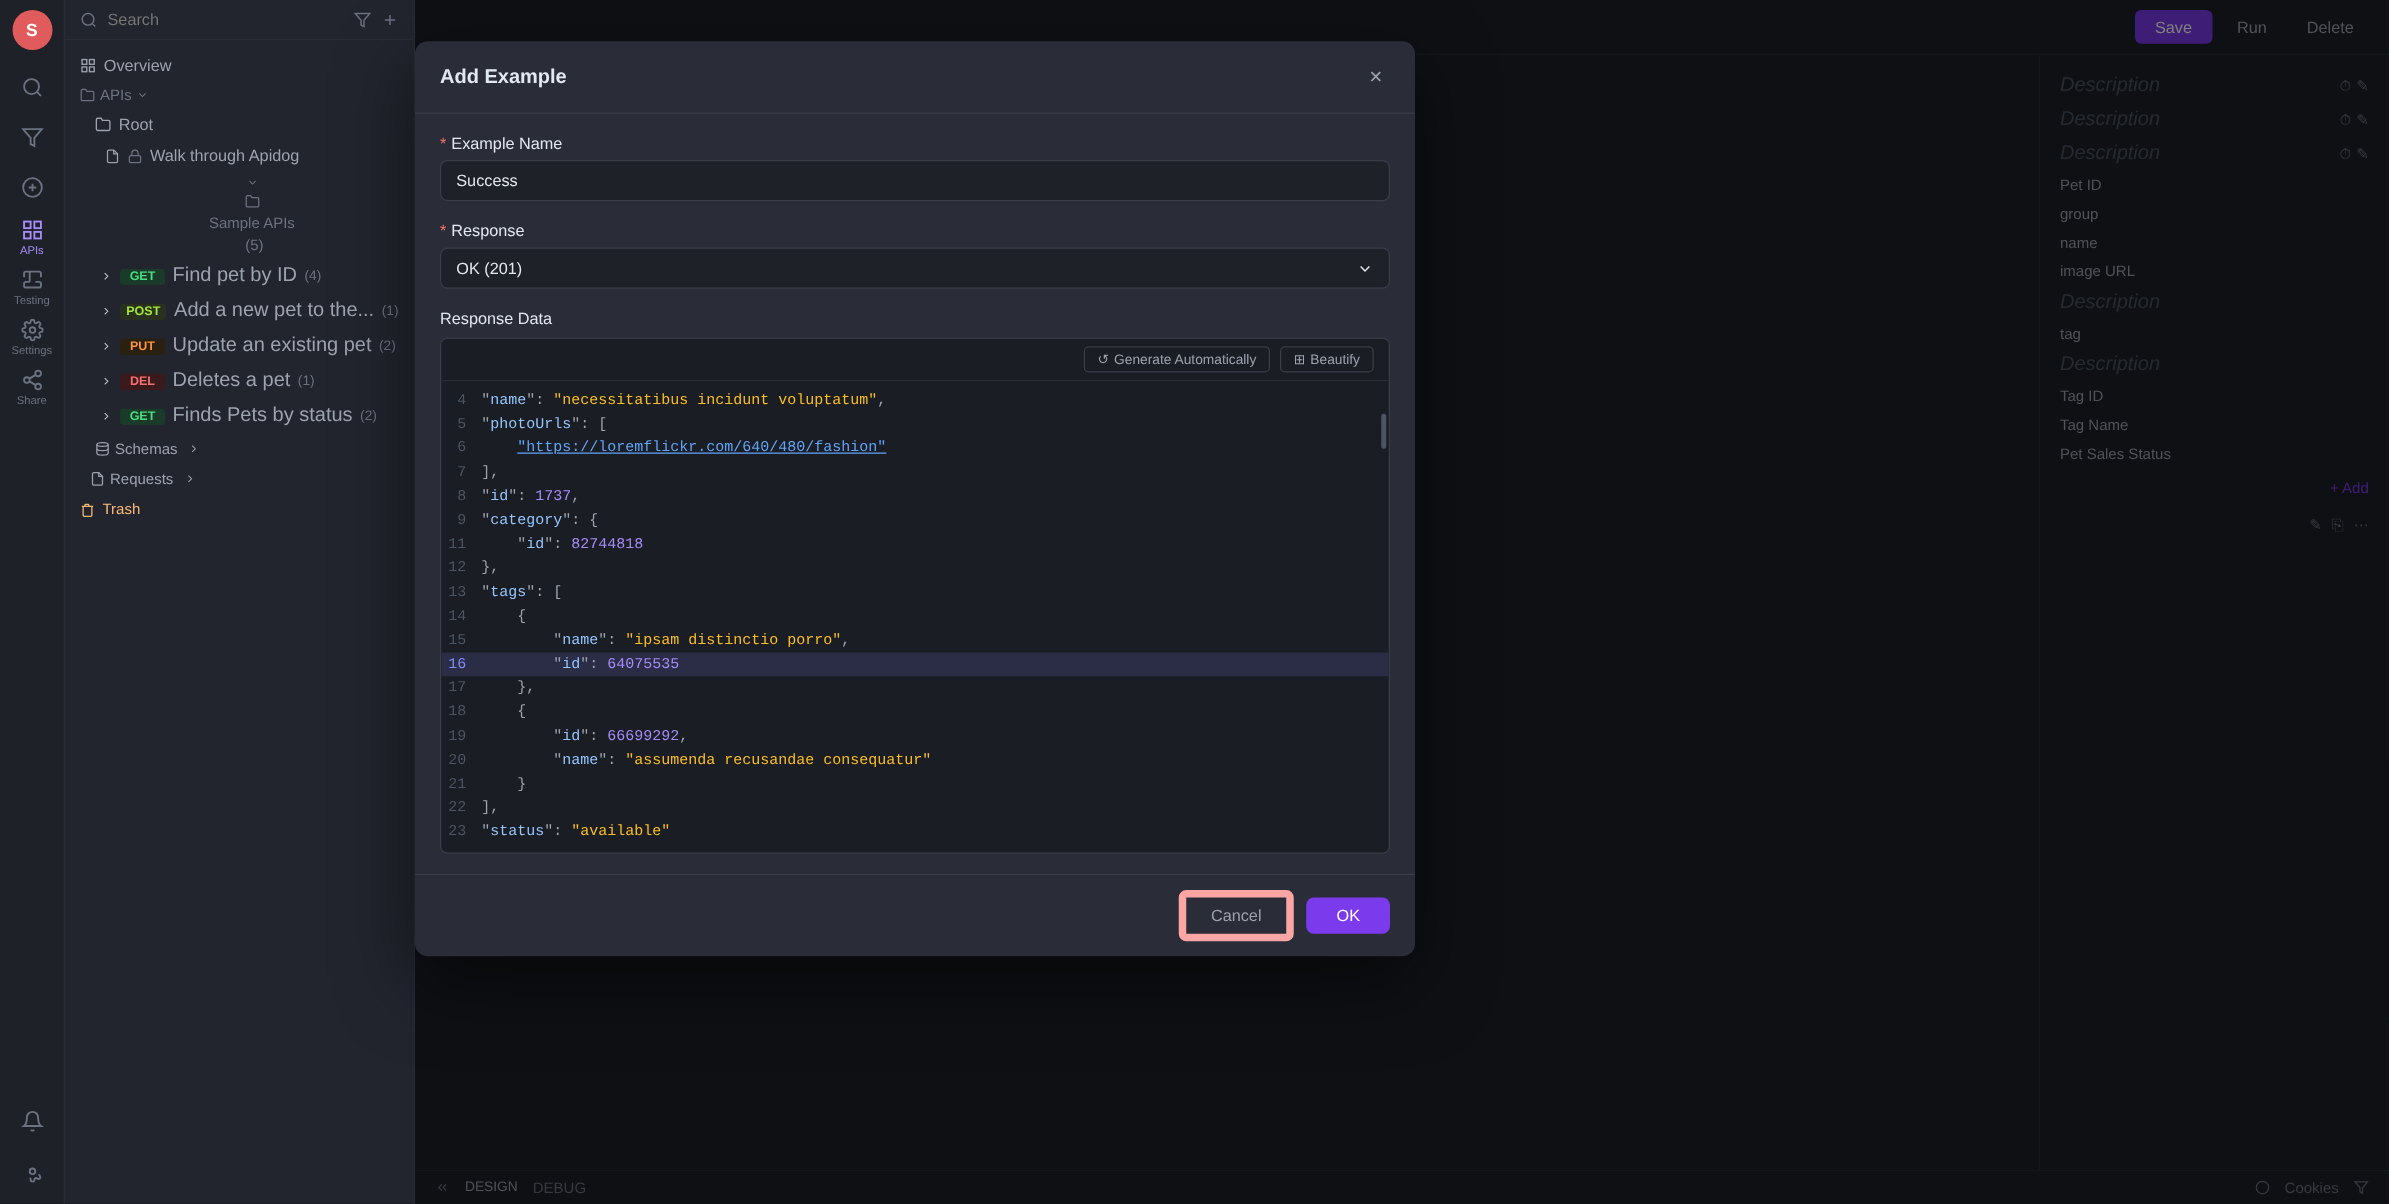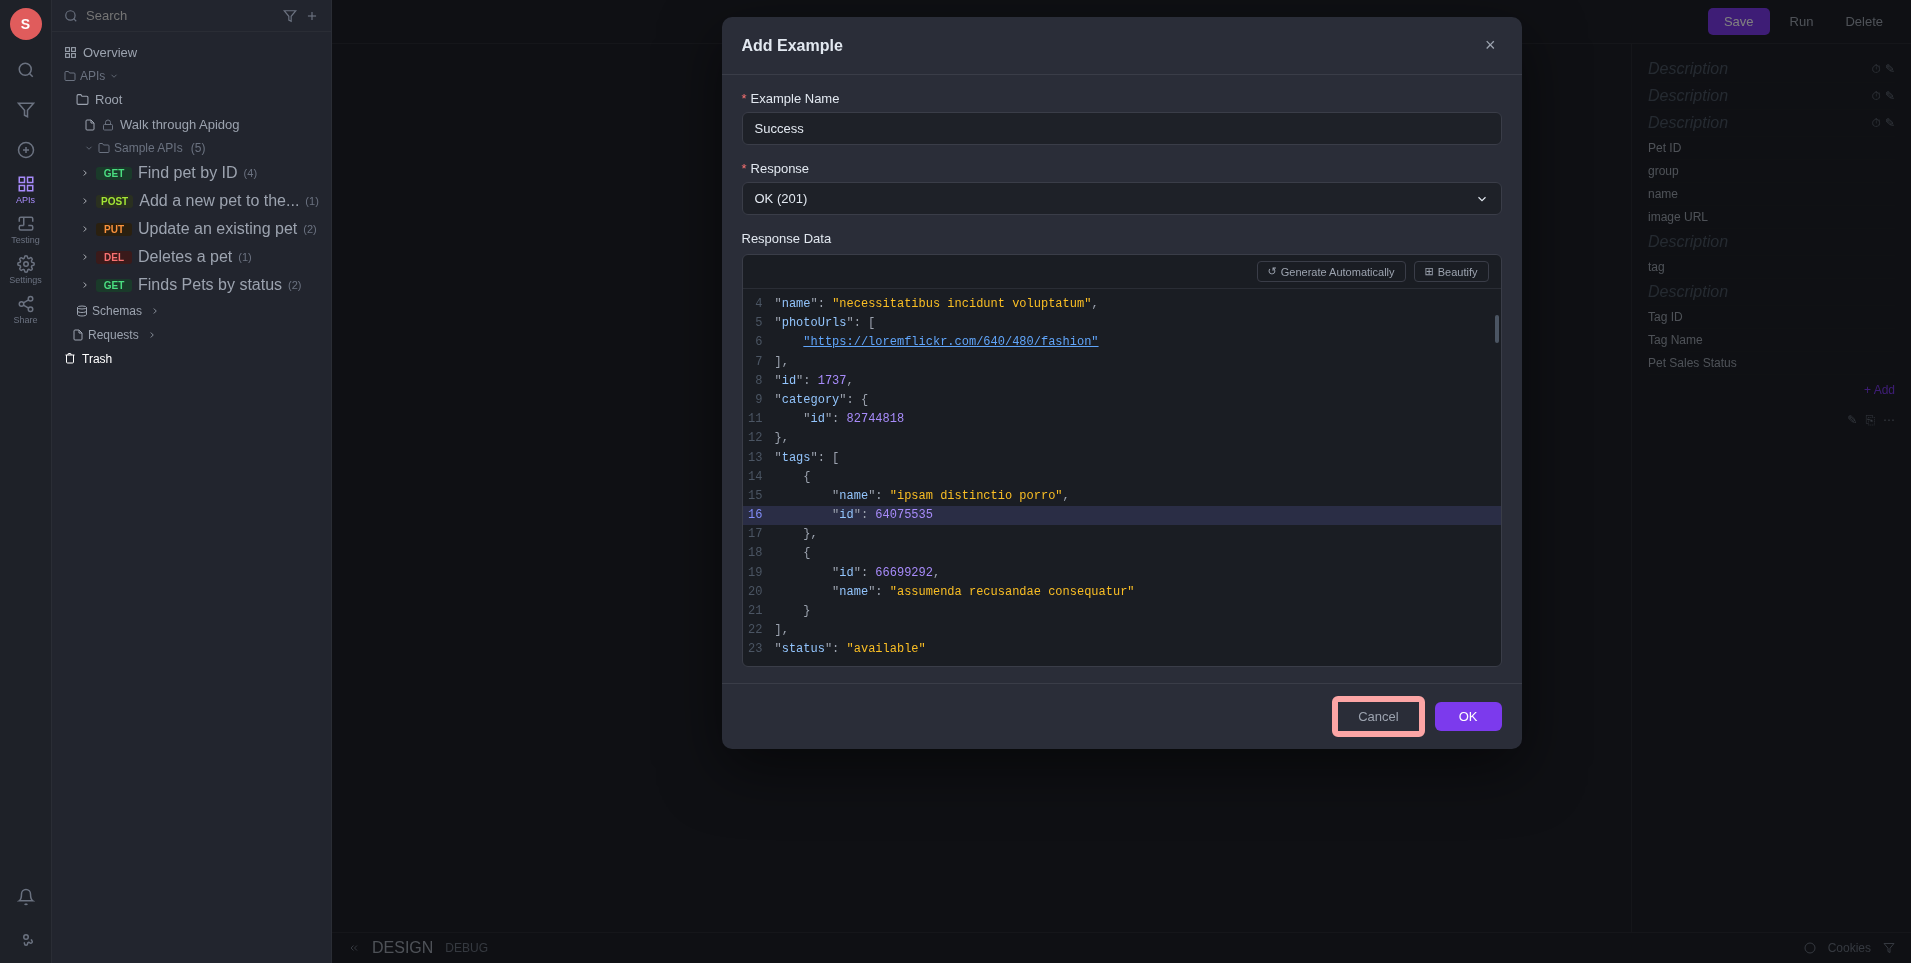--- a/index.html
+++ b/index.html
@@ -129,23 +129,23 @@
     .api-name { color: #9ca3af; font-size: 16px; }
     .api-count { color: #6b7280; font-size: 11px; }
 
     .schemas-item, .requests-item {
       display: flex; align-items: center; gap: 4px;
       padding: 5px 12px 5px 20px;
       font-size: 12px; color: #9ca3af; cursor: pointer;
     }
 
     .trash-item {
-      display: flex; align-items: flex-start; gap: 6px;
+      display: flex; align-items: flex-end; gap: 6px;
       padding: 5px 12px 5px 12px;
-      font-size: 12px; color: #ffffff; cursor: pointer;
+      font-size: 12px; color: #fdba74; cursor: pointer;
     }
 
     
     .main-content {
       flex: 1;
       background: #1e2128;
       display: flex;
       flex-direction: column;
       position: relative;
     }
@@ -207,33 +207,33 @@
 
     .bottom-bar {
       display: flex;
       align-items: center;
       padding: 6px 16px;
       border-top: 1px solid #2a2d35;
       gap: 12px;
       font-size: 12px;
       color: #6b7280;
     }
-    .tab-design { color: #9ca3af; font-size: 16px; cursor: pointer; }
+    .tab-design { color: #9ca3af; font-size: 11px; cursor: pointer; }
     .tab-debug { color: #6b7280; font-size: 12px; cursor: pointer; }
 
     
     .overlay {
       position: absolute;
       inset: 0;
       background: rgba(0,0,0,0.5);
       z-index: 100;
       display: flex;
       align-items: flex-start;
-      justify-content: center;
-      padding-top: 17px;
+      justify-content: flex-start;
+      padding-top: 33px;
     }
 
     
     .modal {
       background: #2a2d38;
       border-radius: 10px;
       width: 800px;
       max-height: 780px;
       display: flex;
       flex-direction: column;
@@ -531,21 +531,21 @@
         <path d="M14 2H6a2 2 0 00-2 2v16a2 2 0 002 2h12a2 2 0 002-2V8z"></path>
           <polyline points="14 2 14 8 20 8"></polyline>
       </svg>
       <svg width="12" height="12" viewBox="0 0 24 24" fill="none" stroke="#6b7280" stroke-width="2">
         <rect x="3" y="11" width="18" height="11" rx="2" ry="2"></rect>
           <path d="M7 11V7a5 5 0 0110 0v4"></path>
       </svg>
       <span>Walk through Apidog</span>
     </div>
 
-    <div class="sidebar-section-header" style="padding-left: 32px;">
+    <div class="sidebar-section-header" style="padding-left: 32px; flex-direction: column;">
       <svg width="10" height="10" viewBox="0 0 24 24" fill="none" stroke="currentColor" stroke-width="2">
         <polyline points="6 9 12 15 18 9"></polyline>
       </svg>
       <svg width="12" height="12" viewBox="0 0 24 24" fill="none" stroke="currentColor" stroke-width="2">
         <path d="M22 19a2 2 0 01-2 2H4a2 2 0 01-2-2V5a2 2 0 012-2h5l2 3h9a2 2 0 012 2z"></path>
       </svg>
       <span>Sample APIs</span>
       <span style="margin-left:4px;">(<span>5</span>)</span>
     </div>
 

